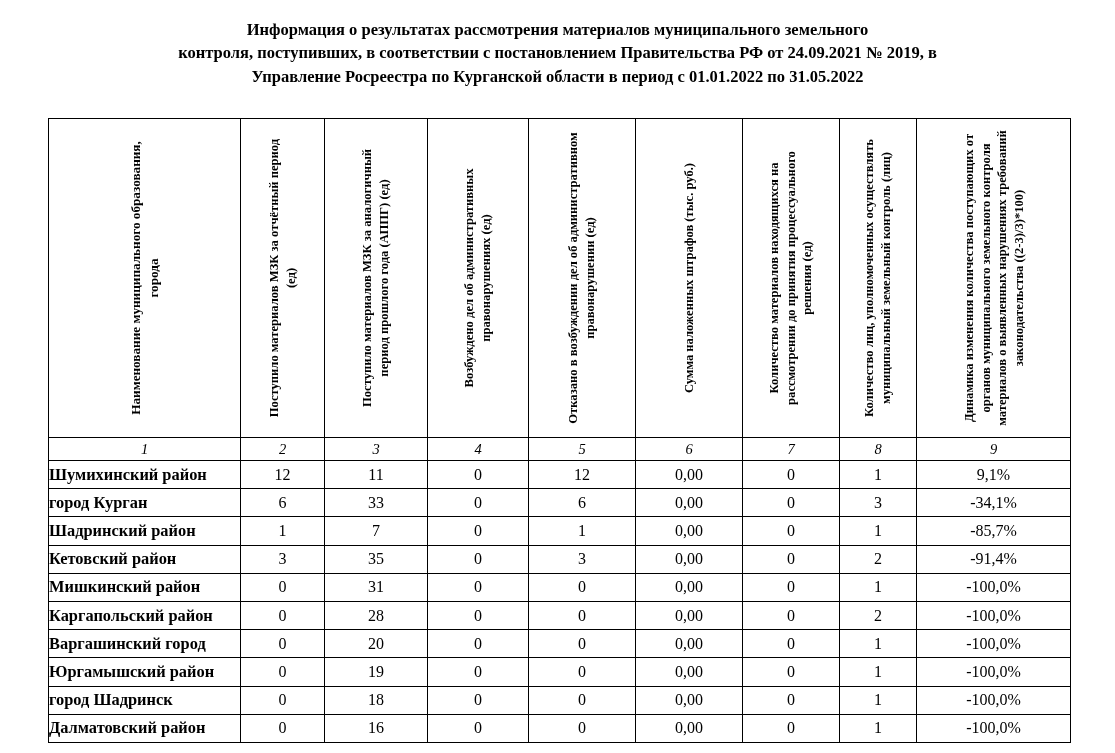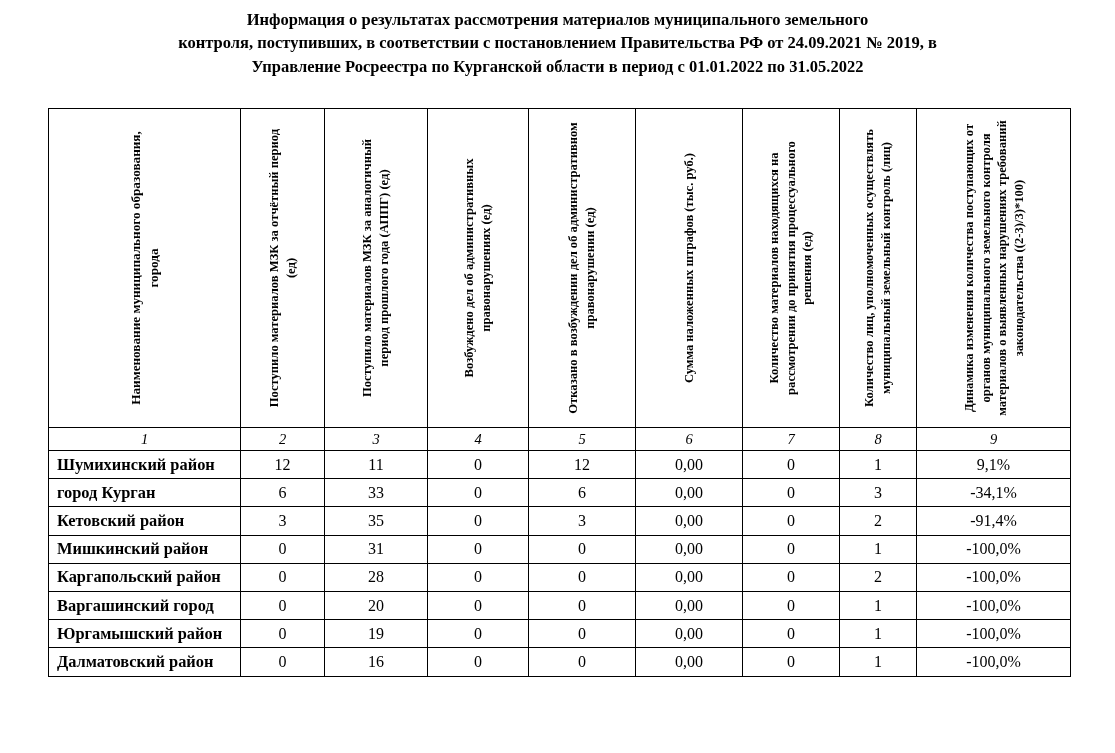--- a/index.html
+++ b/index.html
@@ -15,21 +15,21 @@
     overflow: hidden;
   }
   .page {
     position: relative;
     width: 1115px;
     height: 753px;
     box-sizing: border-box;
   }
   .doc-title {
     width: 900px;
-    margin: 8px auto 0 auto;
+    margin: 18px auto 0 auto;
     text-align: center;
     font-size: 16.5px;
     font-weight: bold;
     line-height: 1.42;
     font-family: "Liberation Serif", serif;
   }
   .table-wrap {
     position: absolute;
     left: 48px;
     top: 100px;
@@ -80,21 +80,20 @@
   tr.numrow td.first {
     text-align: center;
   }
   tbody.body tr td {
     height: 27.2px;
     font-size: 16px;
     text-align: center;
   }
   tbody.body tr td.name {
     text-align: left;
-    padding-left: 8px;
     font-weight: bold;
     font-size: 16.4px;
   }
   
   col.c0 { width: 192px; }
   col.c1 { width: 84px; }
   col.c2 { width: 103px; }
   col.c3 { width: 101px; }
   col.c4 { width: 107px; }
   col.c5 { width: 107px; }
@@ -185,20 +184,31 @@
           <td>6</td>
           <td>33</td>
           <td>0</td>
           <td>6</td>
           <td>0,00</td>
           <td>0</td>
           <td>3</td>
           <td>-34,1%</td>
         </tr>
         <tr>
+          <td class="name">Шадринский район</td>
+          <td>1</td>
+          <td>7</td>
+          <td>0</td>
+          <td>1</td>
+          <td>0,00</td>
+          <td>0</td>
+          <td>1</td>
+          <td>-85,7%</td>
+        </tr>
+        <tr>
           <td class="name">Кетовский район</td>
           <td>3</td>
           <td>35</td>
           <td>0</td>
           <td>3</td>
           <td>0,00</td>
           <td>0</td>
           <td>2</td>
           <td>-91,4%</td>
         </tr>
@@ -232,20 +242,31 @@
           <td>0</td>
           <td>0,00</td>
           <td>0</td>
           <td>1</td>
           <td>-100,0%</td>
         </tr>
         <tr>
           <td class="name">Юргамышский район</td>
           <td>0</td>
           <td>19</td>
+          <td>0</td>
+          <td>0</td>
+          <td>0,00</td>
+          <td>0</td>
+          <td>1</td>
+          <td>-100,0%</td>
+        </tr>
+        <tr>
+          <td class="name">город Шадринск</td>
+          <td>0</td>
+          <td>18</td>
           <td>0</td>
           <td>0</td>
           <td>0,00</td>
           <td>0</td>
           <td>1</td>
           <td>-100,0%</td>
         </tr>
         <tr>
           <td class="name">Далматовский район</td>
           <td>0</td>

